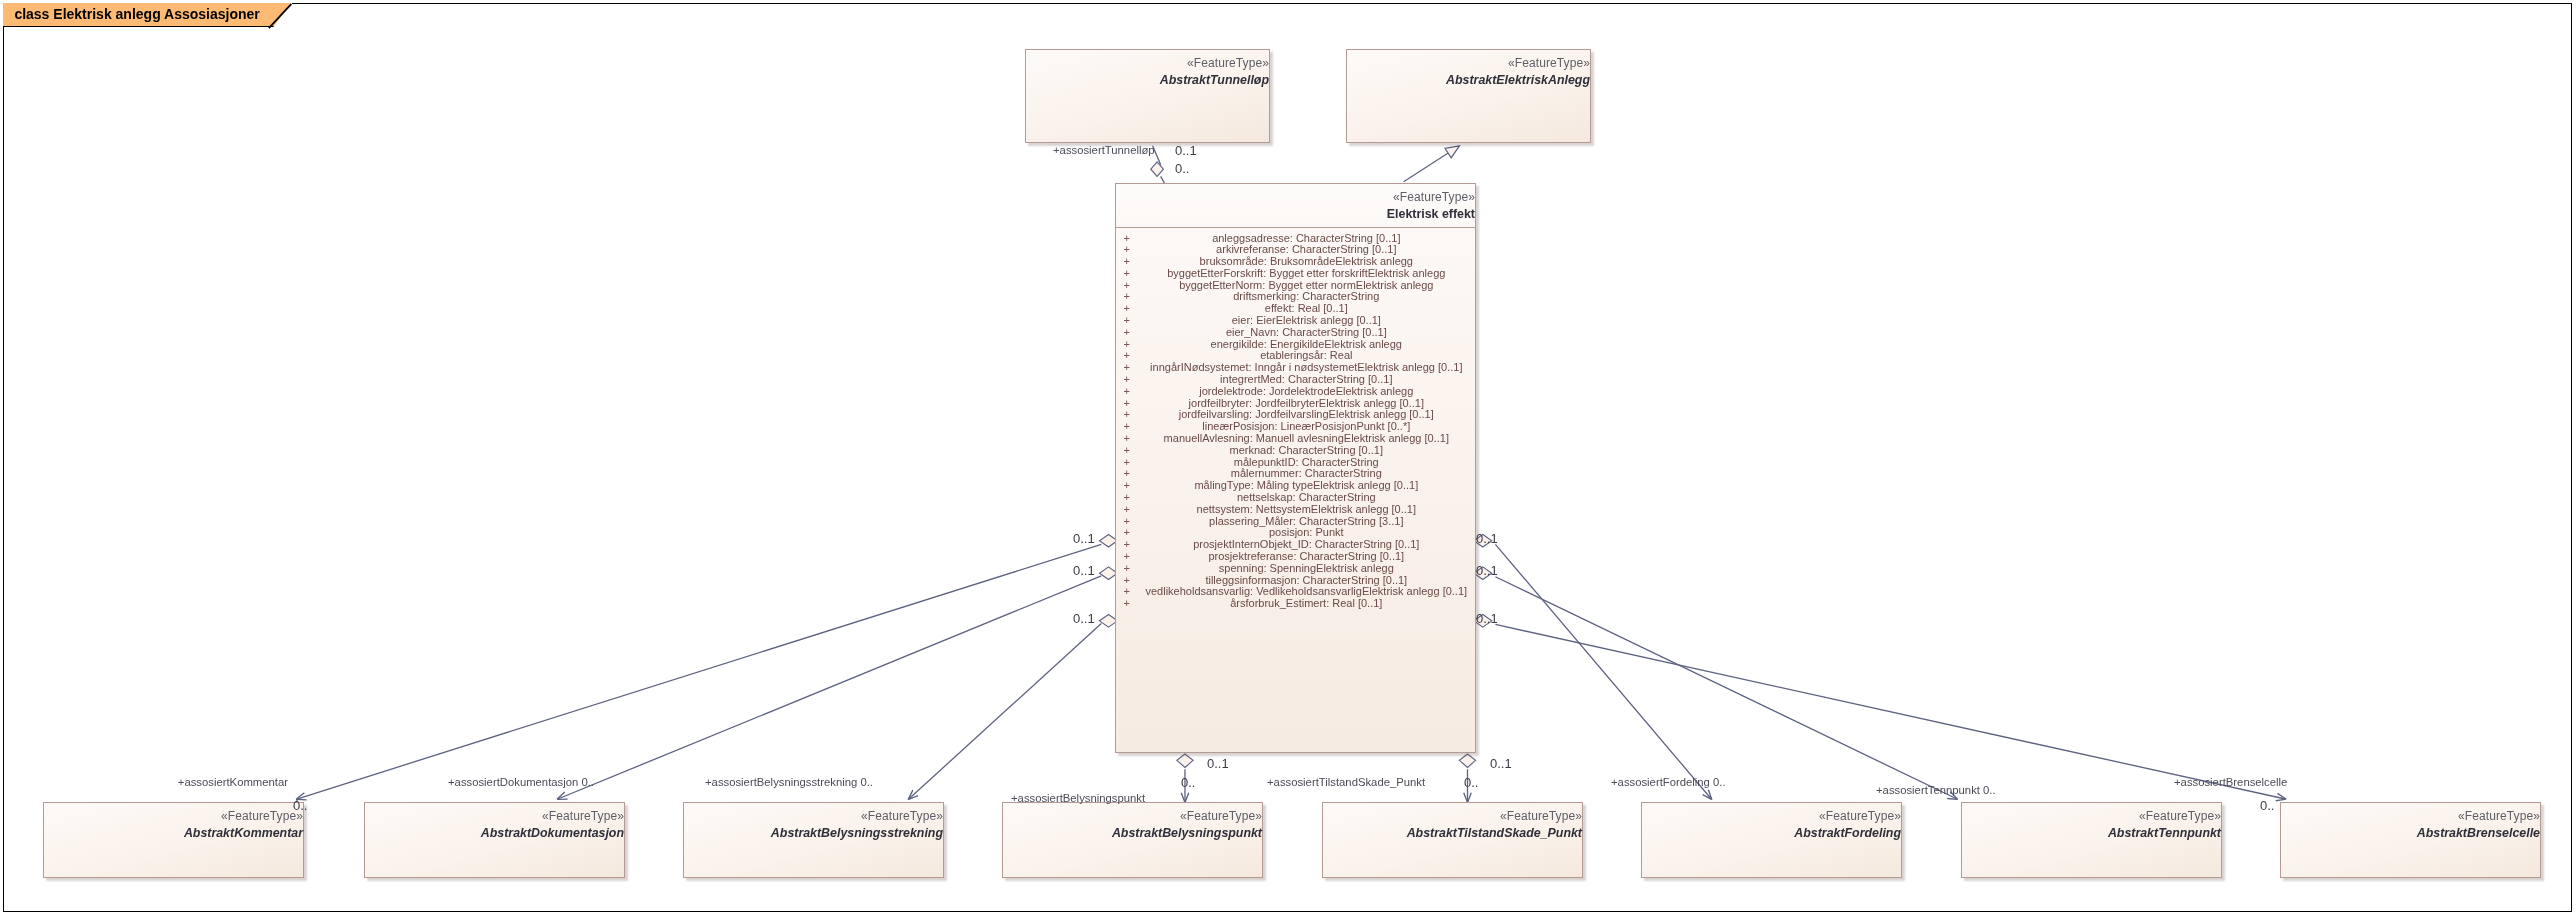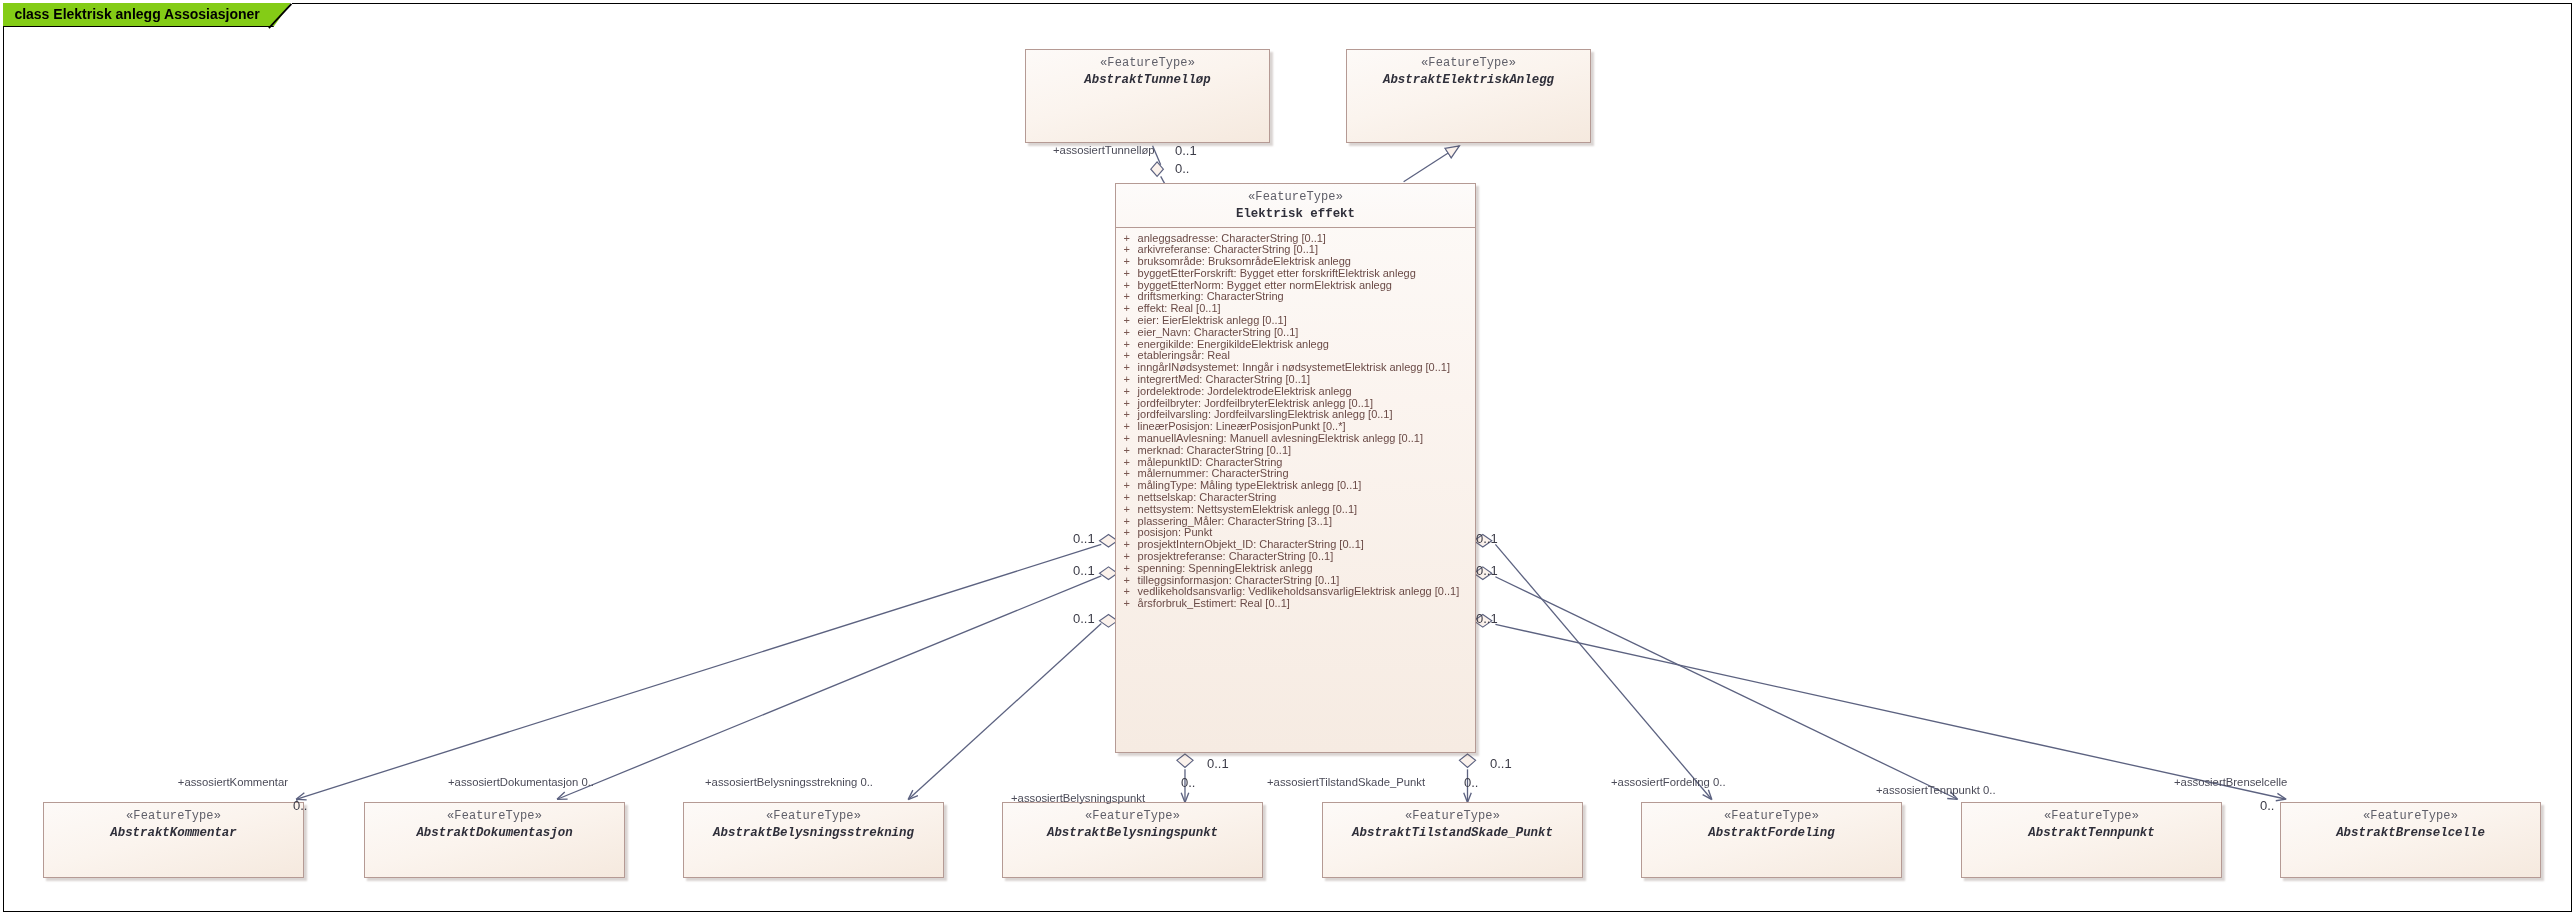--- a/index.html
+++ b/index.html
@@ -13,21 +13,21 @@
     position:absolute;left:0;top:0;width:2576px;height:916px;
   }
   
   .frame{
     position:absolute;left:2.7px;top:2.7px;width:2569px;height:909px;
     border:1.8px solid #000;box-sizing:border-box;background:#fff;
   }
   .frame-tab{
     position:absolute;left:2.7px;top:2.7px;height:24px;
     border:1.8px solid #000;border-left:none;border-top:none;
-    box-sizing:border-box;background:#84cc16;
+    box-sizing:border-box;background:#fdba74;
     display:flex;align-items:center;
     padding:0 31px 0 11.7px;
     font-size:14px;font-weight:bold;color:#000;
     white-space:nowrap;z-index:6;
   }
   .frame-tab::after{
     content:"";position:absolute;right:-0.9px;top:-1.8px;
     width:0;height:0;
     border-left:20px solid transparent;
     border-bottom:28px solid #fff;
@@ -42,24 +42,23 @@
   .cls{
     position:absolute;z-index:3;box-sizing:border-box;
     border:0.9px solid #b59a94;
     box-shadow:2.7px 2.7px 1.8px rgba(120,100,95,.28);
     background:linear-gradient(180deg,#fdfaf8 0%,#fbf4ef 38%,#f6ebe2 100%);
   }
   .cls.abstract{
     background:linear-gradient(165deg,#fdfaf8 0%,#fbf4ee 45%,#f5e9de 100%);
   }
   .cls-head{
-    text-align:center;box-sizing:border-box;
+    text-align:right;box-sizing:border-box;
     padding-top:6.3px;
     background:linear-gradient(180deg,#fdfbfa 0%,#fcf8f5 100%);
-    font-family:Liberation Mono, monospace;
   }
   .cls.abstract .cls-head{background:transparent;}
   .stereo{
     display:block;font-size:12px;color:#5e5e68;line-height:1.28;
     letter-spacing:0.1px;
   }
   .cname{
     display:block;font-size:12.4px;font-weight:bold;color:#2f2f3a;
     line-height:1.42;
   }
@@ -67,21 +66,21 @@
   .cls-sep{border-top:0.9px solid #b59a94;}
   .attrs{
     padding:4.5px 0 5.4px 0;
   }
   .attr{
     display:flex;align-items:flex-start;
     font-size:11px;color:#6a4a46;line-height:1.0;
     height:11.8px;white-space:nowrap;
   }
   .attr .vis{width:21.6px;text-align:center;flex:0 0 21.6px;color:#7a5751;}
-  .attr .txt{flex:1 1 auto;}
+  .attr .txt{flex:1 1 auto;text-align:center;}
   
   .lbl{
     position:absolute;z-index:4;font-size:11.3px;color:#4b4b58;
     white-space:nowrap;line-height:1.1;
   }
   .mult{
     position:absolute;z-index:4;font-size:13px;color:#3c3c48;
     white-space:nowrap;line-height:1.1;
   }
 </style>

